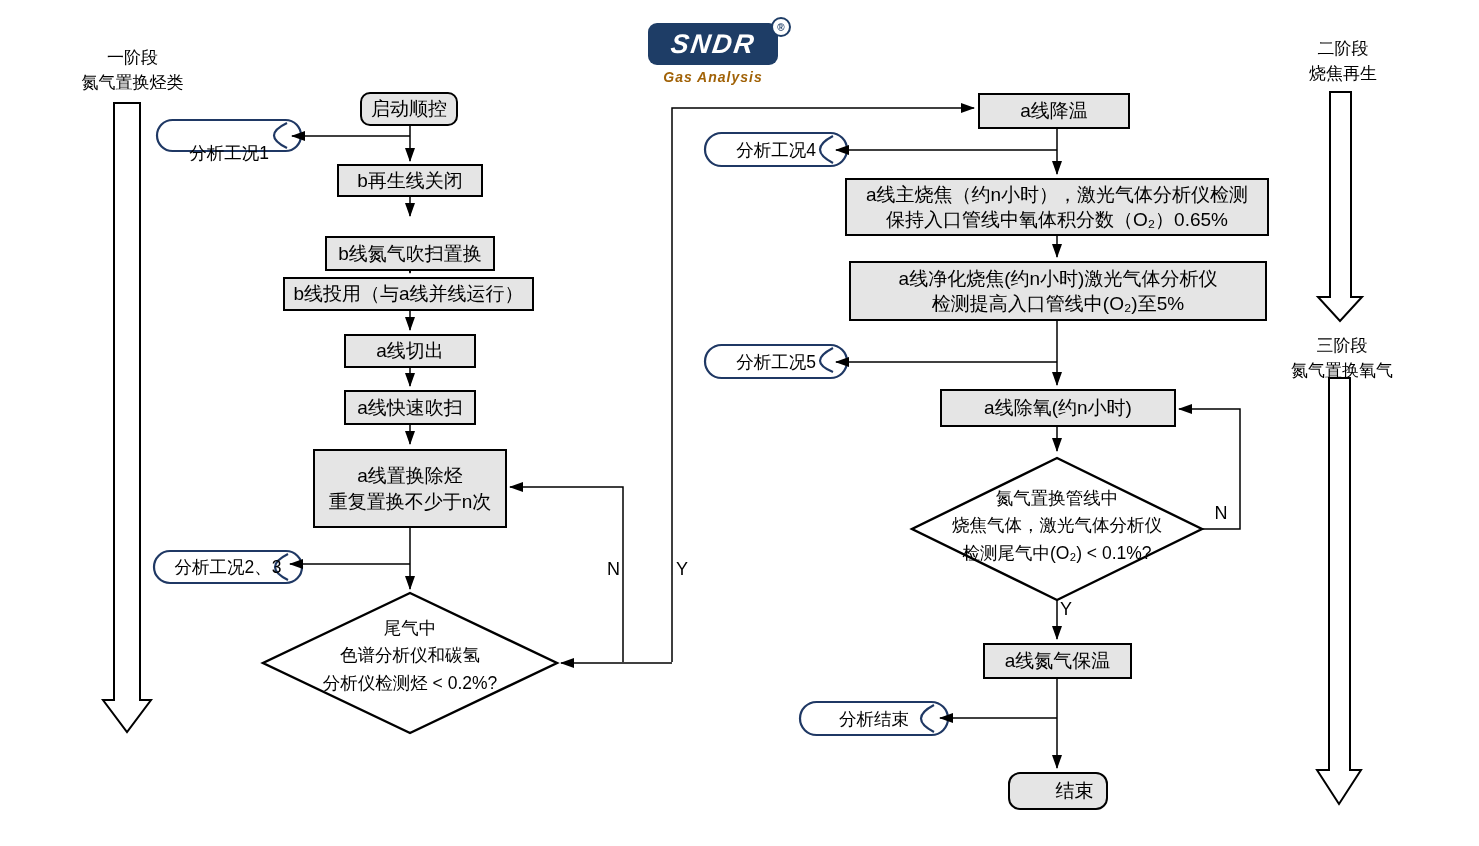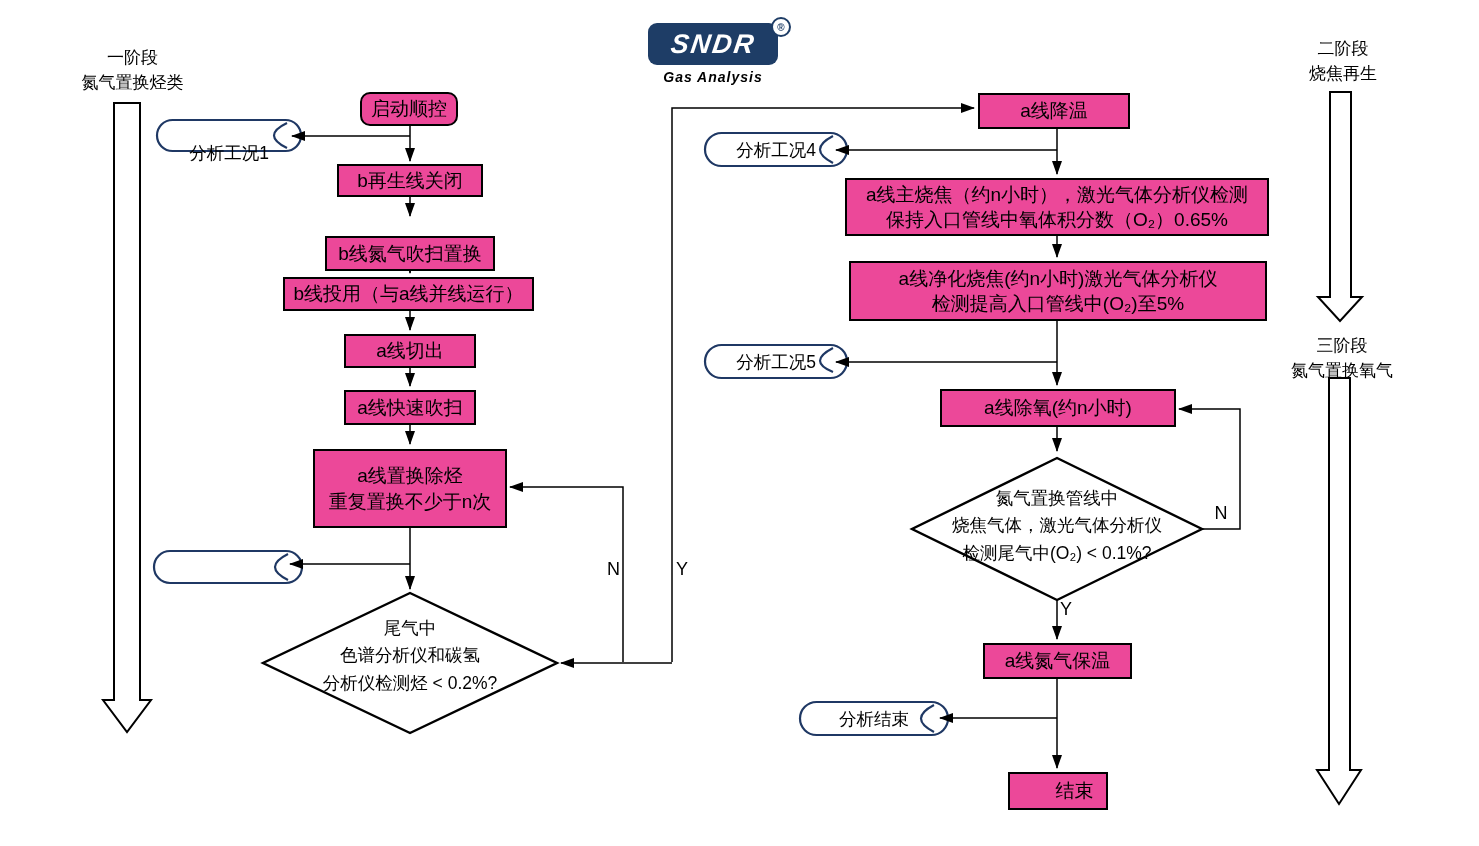--- a/index.html
+++ b/index.html
@@ -1,40 +1,40 @@
 <!DOCTYPE html>
 <html><head>
 <meta charset="utf-8">
 <style>
   html,body{margin:0;padding:0;background:#fff;}
   #canvas{position:relative;width:1479px;height:846px;background:#fff;overflow:hidden;
           font-family:"Liberation Sans","DejaVu Sans",sans-serif;color:#000;}
   #wires{position:absolute;left:0;top:0;width:1479px;height:846px;}
-  .node{position:absolute;box-sizing:border-box;border:2px solid #000;background:#ec4899;
+  .node{position:absolute;box-sizing:border-box;border:2px solid #000;background:#e5e5e5;
         display:flex;align-items:center;justify-content:center;text-align:center;
         font-size:19px;line-height:1.32;white-space:pre-line;z-index:2;}
   .node.thick{border-width:2.5px;}
   .node.round{border-radius:10px;}
-  .node.round-lg{border-radius:0;padding-left:33px;}
+  .node.round-lg{border-radius:12px;padding-left:33px;}
   .labeltext{position:absolute;display:flex;align-items:center;justify-content:center;
         text-align:center;white-space:pre-line;z-index:3;background:transparent;}
   .callout-label{font-size:17.5px;padding-right:16px;}
   .diamond-label{font-size:17.5px;line-height:1.55;z-index:2;}
   .stage-label{font-size:17px;line-height:1.45;}
   .branch-label{font-size:18px;z-index:2;}
   
   #logo{position:absolute;left:645px;top:20px;width:142px;height:70px;z-index:4;}
   #logo-box{position:absolute;left:3px;top:3px;width:130px;height:42px;background:#1e3d66;
         border-radius:9px;display:flex;align-items:center;justify-content:center;}
   #logo-brand{color:#fff;font-weight:bold;font-style:italic;font-size:27px;letter-spacing:2px;
         transform:skewX(-8deg);}
   #logo-reg{position:absolute;left:126px;top:-3px;width:16px;height:16px;border-radius:50%;
         background:#fff;border:2px solid #1e3d66;color:#1e3d66;font-size:10px;font-weight:bold;
         display:flex;align-items:center;justify-content:center;}
-  #logo-sub{position:absolute;left:3px;top:49px;width:130px;text-align:center;color:#000000;
+  #logo-sub{position:absolute;left:3px;top:49px;width:130px;text-align:center;color:#a16207;
         font-weight:bold;font-style:italic;font-size:14px;letter-spacing:1px;}
 </style>
 </head>
 <body>
 
 <div id="canvas">
 
   <svg id="wires" viewBox="0 0 1479 846">
     <defs>
       <marker id="arr" markerUnits="userSpaceOnUse" markerWidth="15" markerHeight="12" refX="13" refY="5" orient="auto">
@@ -139,20 +139,21 @@
   <div class="node thick" style="left:849px;top:261px;width:418px;height:60px;">a线净化烧焦(约n小时)激光气体分析仪
 检测提高入口管线中(O₂)至5%</div>
   <div class="node thick" style="left:940px;top:389px;width:236px;height:38px;">a线除氧(约n小时)</div>
   <div class="labeltext diamond-label" style="left:930px;top:482px;width:254px;height:88px;">氮气置换管线中
 烧焦气体，激光气体分析仪
 检测尾气中(O₂) &lt; 0.1%?</div>
   <div class="node" style="left:983px;top:643px;width:149px;height:36px;">a线氮气保温</div>
   <div class="node round-lg" style="left:1008px;top:772px;width:100px;height:38px;">结束</div>
 
   <div class="labeltext callout-label" style="left:157px;top:132px;width:144px;height:41px;">分析工况1</div>
+  <div class="labeltext callout-label" style="left:154px;top:551px;width:148px;height:32px;">分析工况2、3</div>
   <div class="labeltext callout-label" style="left:705px;top:133px;width:142px;height:33px;">分析工况4</div>
   <div class="labeltext callout-label" style="left:705px;top:345px;width:142px;height:33px;">分析工况5</div>
   <div class="labeltext callout-label" style="left:800px;top:702px;width:148px;height:33px;">分析结束</div>
 
   <div class="labeltext branch-label" style="left:596px;top:558px;width:24px;height:22px;justify-content:flex-end;">N</div>
   <div class="labeltext branch-label" style="left:676px;top:558px;width:24px;height:22px;justify-content:flex-start;">Y</div>
   <div class="labeltext branch-label" style="left:1208px;top:502px;width:26px;height:22px;">N</div>
   <div class="labeltext branch-label" style="left:1060px;top:598px;width:20px;height:22px;justify-content:flex-start;">Y</div>
 
 </div>

